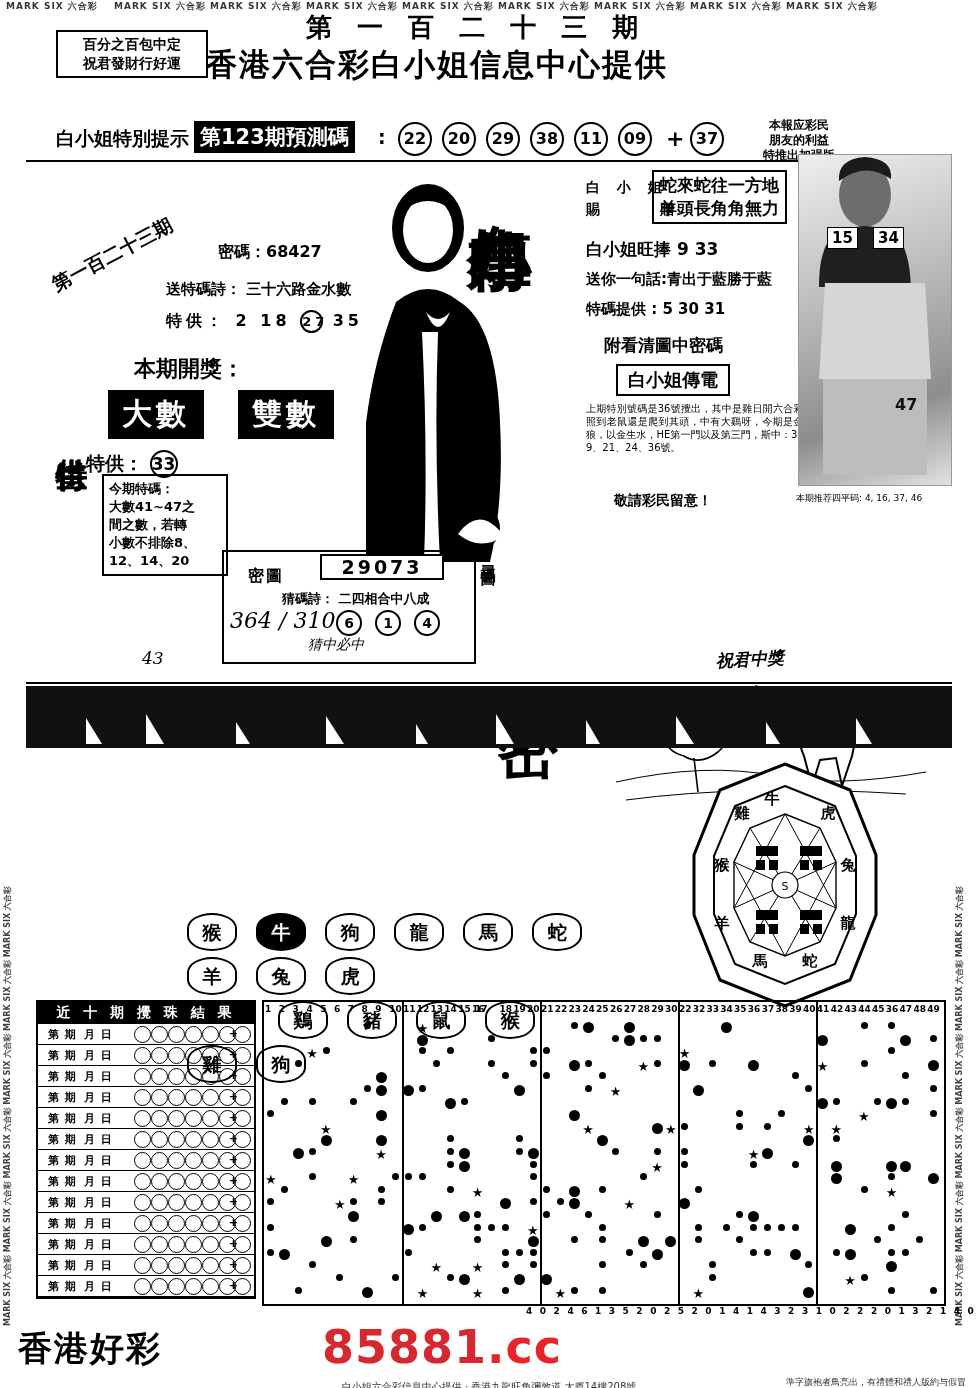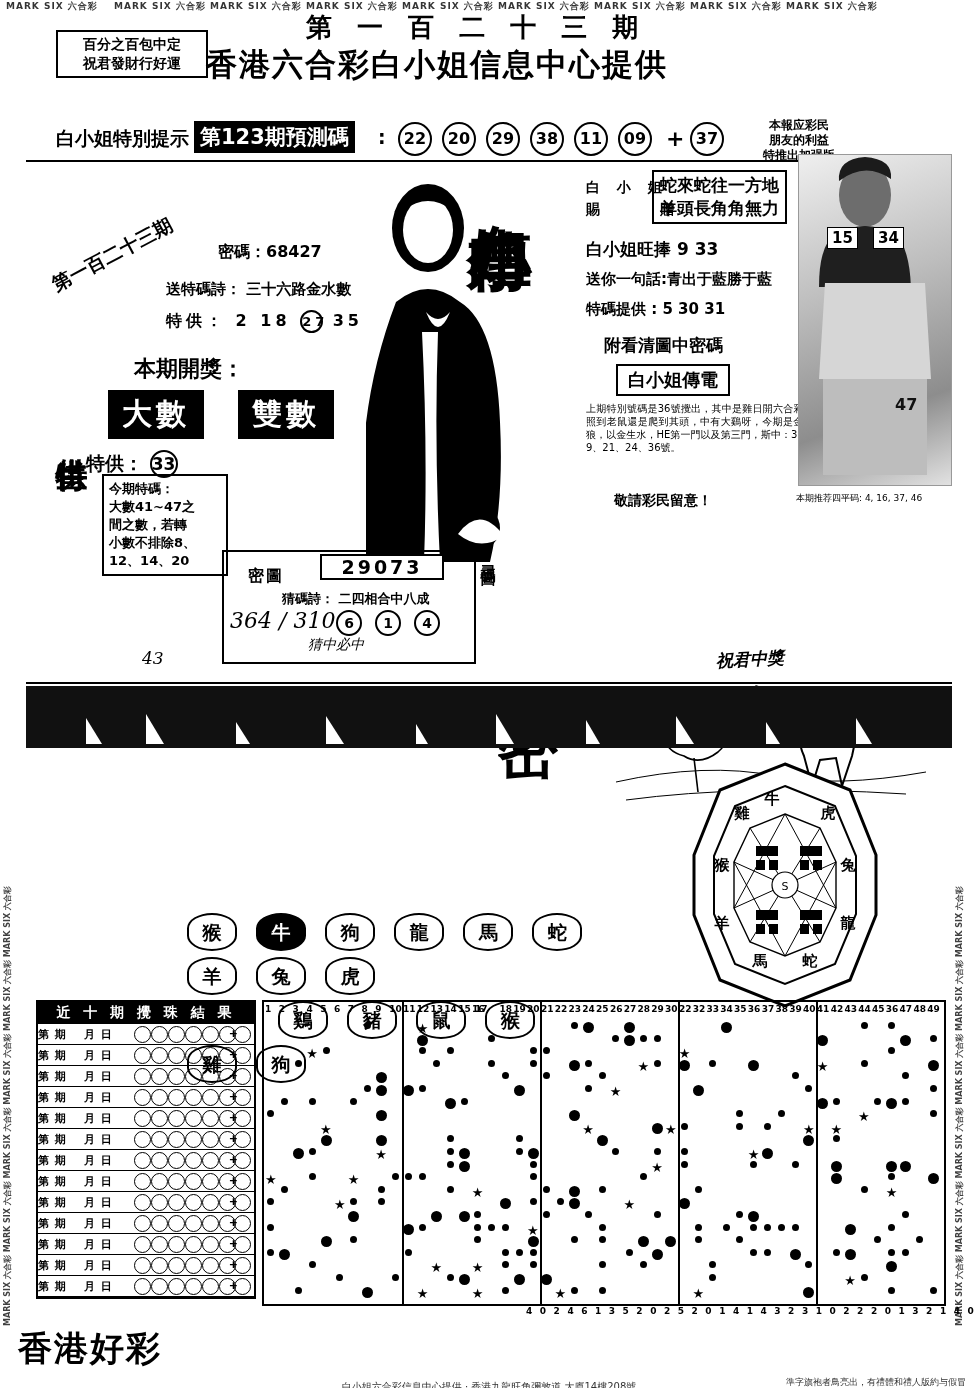--- a/index.html
+++ b/index.html
@@ -96,21 +96,21 @@
      text-align:center;line-height:34px;font-size:19px;font-weight:bold;margin:3px 7px;background:#fff;}
   .zchip.dark{background:#000;color:#fff;}
 
   
   .bagua{position:absolute;left:660px;top:760px;width:250px;height:250px;}
 
   
   .lt{position:absolute;left:36px;top:1000px;width:216px;border:2px solid #000;}
   .lt-title{background:#000;color:#fff;font-size:14px;font-weight:bold;text-align:center;letter-spacing:4px;padding:2px 0;}
   .lt-row{height:20px;border-bottom:1px solid #000;font-size:11px;font-weight:bold;position:relative;}
-  .lt-row .lbl{position:absolute;left:0;top:3px;letter-spacing:1px;}
+  .lt-row .lbl{position:absolute;left:10px;top:3px;letter-spacing:1px;}
   .lt-row .ov{position:absolute;top:2px;width:15px;height:15px;border:1px solid #000;border-radius:50%;}
   .lt-row .plus{position:absolute;right:16px;top:3px;font-weight:bold;}
 
   .bt{position:absolute;left:36px;top:1285px;width:216px;border:2px solid #000;}
   .bt-title{background:#000;color:#fff;font-size:13px;font-weight:bold;text-align:center;letter-spacing:2px;padding:2px 0;}
   .bt-row{font-size:12px;font-weight:bold;padding:2px 4px;border-bottom:1px solid #000;}
 
   
   .grid{position:absolute;left:262px;top:1000px;width:680px;height:302px;border:2px solid #000;}
   .grid .hdrnums{position:absolute;top:2px;left:0;width:100%;height:14px;}
@@ -849,17 +849,18 @@
       <span style="position: absolute; left: 636.49px; top: 0px;">1</span>
       <span style="position: absolute; left: 650.286px; top: 0px;">3</span>
       <span style="position: absolute; left: 664.082px; top: 0px;">2</span>
       <span style="position: absolute; left: 677.878px; top: 0px;">1</span>
       <span style="position: absolute; left: 691.673px; top: 0px;">4</span>
       <span style="position: absolute; left: 705.469px; top: 0px;">0</span>
     </div>
 
   <div class="footer">
     <div class="fsite">香港好彩</div>
+    <div class="fnum"><span>85881</span><span class="fcc">.cc</span></div>
     <div class="fline">白小姐六合彩信息中心提供 · 香港九龍旺角彌敦道 大廈14樓208號</div>
     <div class="fright">準字旗袍者鳥亮出，有禮體和禮人版約与假冒</div>
   </div>
 
 </div>
 
 </body></html>

